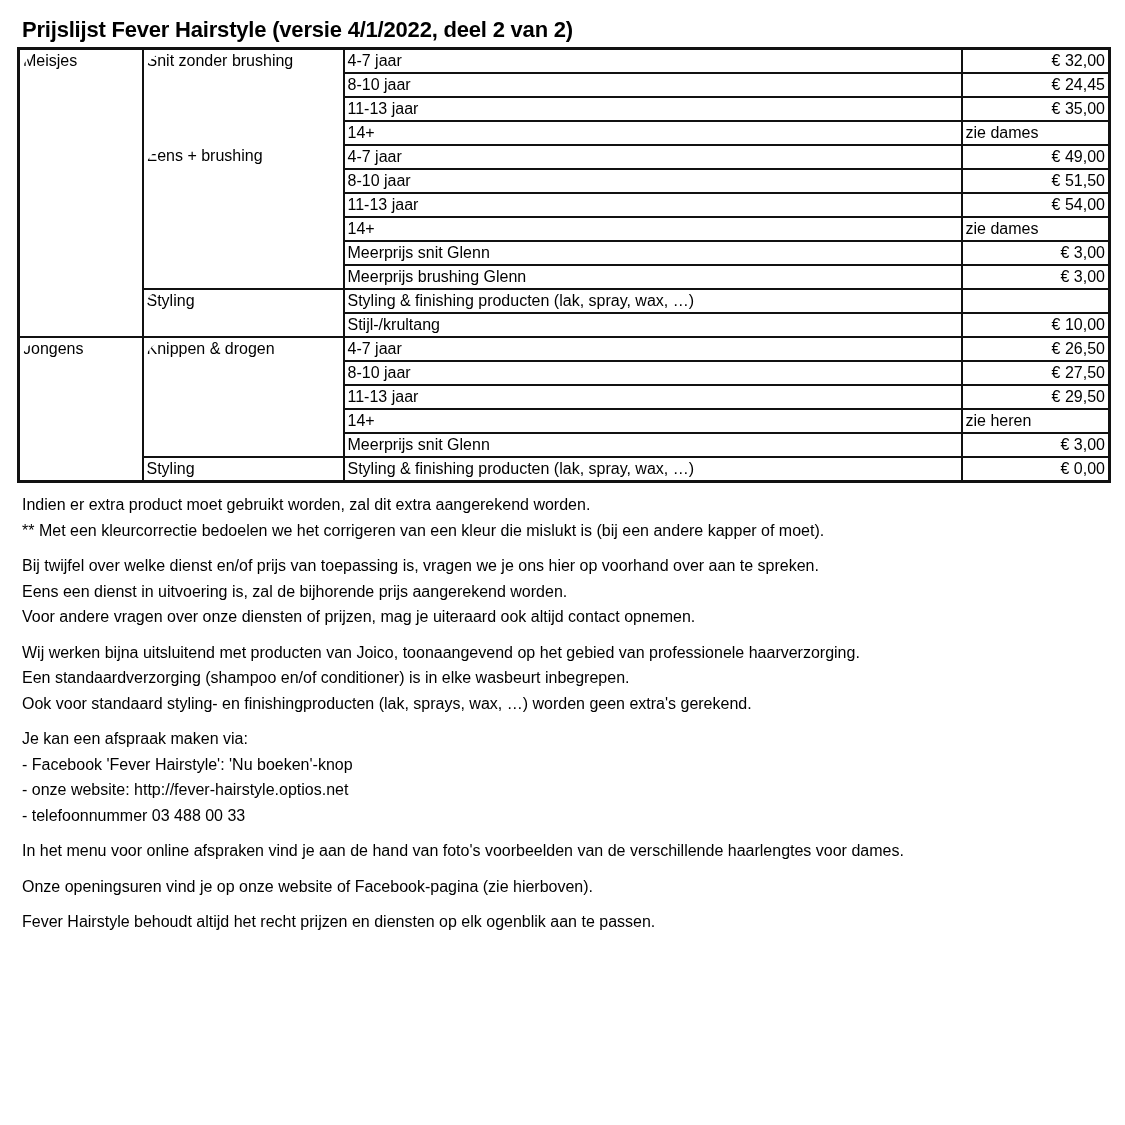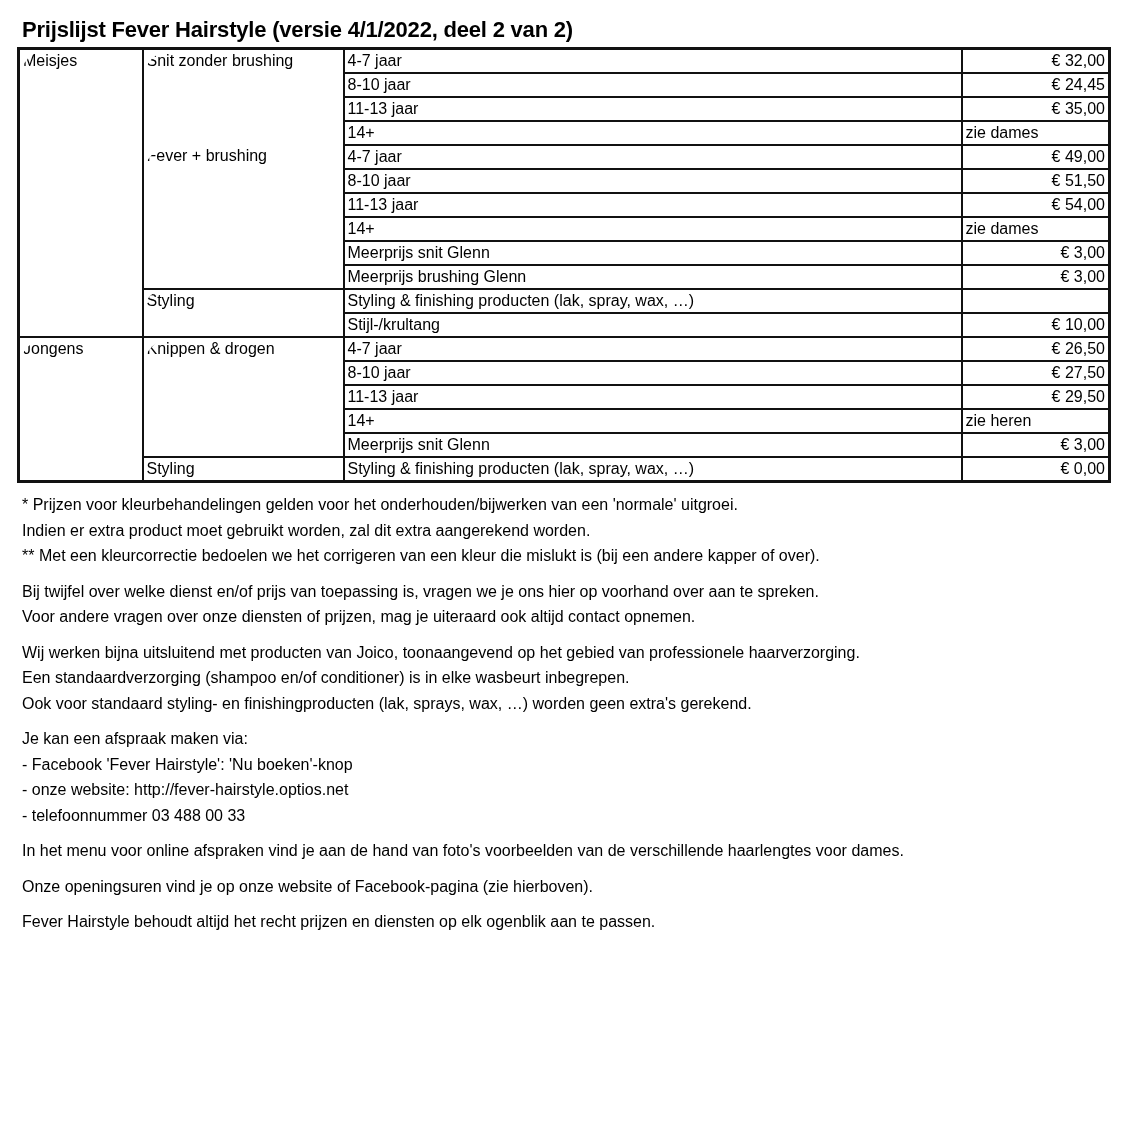--- a/index.html
+++ b/index.html
@@ -107,21 +107,21 @@
     <tr>
       <td class="desc">11-13 jaar</td>
       <td class="price">€ 35,00</td>
     </tr>
     <tr>
       <td class="desc">14+</td>
       <td class="price note">zie dames</td>
     </tr>
 
     <tr>
-      <td class="grp grp-end" rowspan="6">Fever + brushing</td>
+      <td class="grp grp-end" rowspan="6">Eens + brushing</td>
       <td class="desc">4-7 jaar</td>
       <td class="price">€ 49,00</td>
     </tr>
     <tr>
       <td class="desc">8-10 jaar</td>
       <td class="price">€ 51,50</td>
     </tr>
     <tr>
       <td class="desc">11-13 jaar</td>
       <td class="price">€ 54,00</td>
@@ -175,26 +175,26 @@
     <tr>
       <td class="grp">Styling</td>
       <td class="desc" style="border-bottom:none;">Styling &amp; finishing producten (lak, spray, wax, …)</td>
       <td class="price" style="border-bottom:none;">€ 0,00</td>
     </tr>
   </tbody>
 </table>
 
 <div class="notes">
   <div class="para">
-    <div class="line">* Prijzen voor kleurbehandelingen gelden voor het onderhouden/bijwerken van een 'normale' uitgroei.</div>
     <div class="line">Indien er extra product moet gebruikt worden, zal dit extra aangerekend worden.</div>
-    <div class="line">** Met een kleurcorrectie bedoelen we het corrigeren van een kleur die mislukt is (bij een andere kapper of over).</div>
+    <div class="line">** Met een kleurcorrectie bedoelen we het corrigeren van een kleur die mislukt is (bij een andere kapper of moet).</div>
   </div>
   <div class="para">
     <div class="line">Bij twijfel over welke dienst en/of prijs van toepassing is, vragen we je ons hier op voorhand over aan te spreken.</div>
+    <div class="line">Eens een dienst in uitvoering is, zal de bijhorende prijs aangerekend worden.</div>
     <div class="line">Voor andere vragen over onze diensten of prijzen, mag je uiteraard ook altijd contact opnemen.</div>
   </div>
   <div class="para">
     <div class="line">Wij werken bijna uitsluitend met producten van Joico, toonaangevend op het gebied van professionele haarverzorging.</div>
     <div class="line">Een standaardverzorging (shampoo en/of conditioner) is in elke wasbeurt inbegrepen.</div>
     <div class="line">Ook voor standaard styling- en finishingproducten (lak, sprays, wax, …) worden geen extra's gerekend.</div>
   </div>
   <div class="para">
     <div class="line">Je kan een afspraak maken via:</div>
     <div class="line">- Facebook 'Fever Hairstyle': 'Nu boeken'-knop</div>

